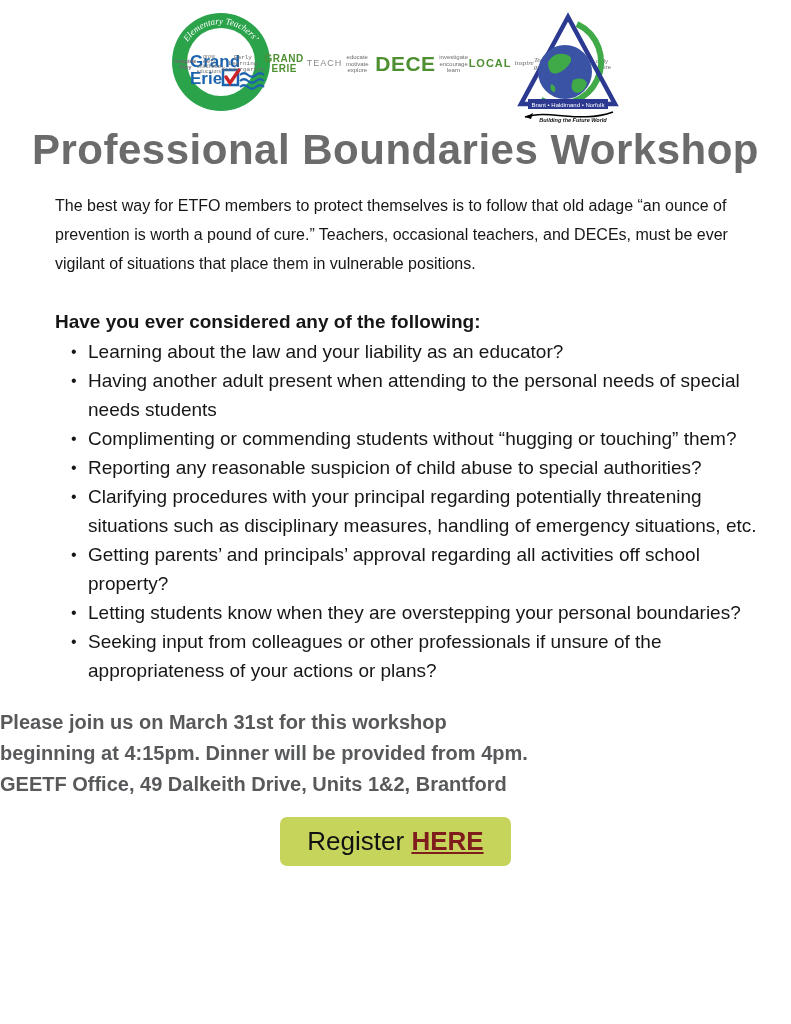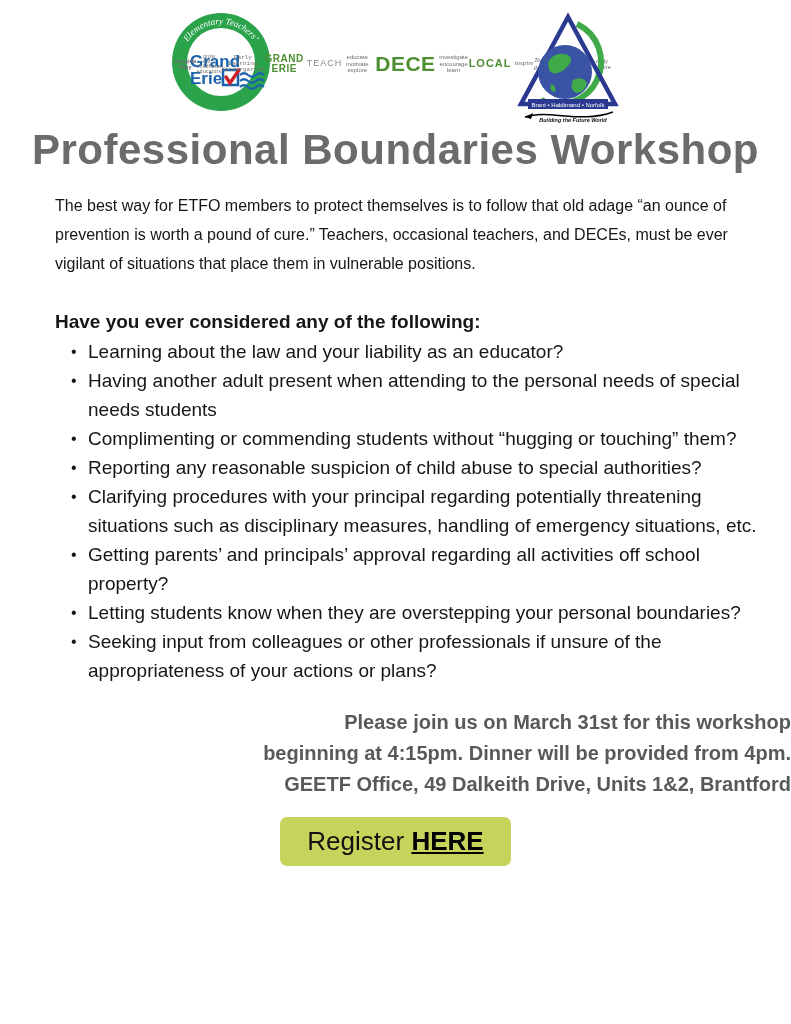--- a/index.html
+++ b/index.html
@@ -35,28 +35,28 @@
   .intro { margin: 17px 24px 0 55px; font-size: 16px; line-height: 29px; color: #161616; }
   .list-heading { margin: 29px 24px 0 55px; font-size: 19px; line-height: 29px; font-weight: bold; color: #161616; }
   ul.considerations { margin: 1px 24px 0 55px; padding-left: 33px; list-style: none; }
   ul.considerations li {
     position: relative; font-size: 19px; line-height: 29px; color: #161616;
   }
   ul.considerations li::before {
     content: "•"; position: absolute; left: -17px; top: 0; font-size: 16px; color: #161616;
   }
   
-  .event { margin-top: 22px; text-align: right; font-size: 20px; line-height: 31px; font-weight: bold; color: #58595b; }
+  .event { margin-top: 22px; text-align: left; font-size: 20px; line-height: 31px; font-weight: bold; color: #58595b; }
   
   .register-wrap { display: flex; justify-content: center; margin-top: 17px; }
   .register-button {
     background: #c6d45c; border: none; border-radius: 7px; padding: 9px 27px;
     font-size: 26px; color: #111111; cursor: pointer; font-family: "Liberation Sans", sans-serif;
   }
-  .register-button a { color: #000000; font-weight: bold; text-decoration: underline; }
+  .register-button a { color: #7f1d1d; font-weight: bold; text-decoration: underline; }
 </style>
 </head>
 <body>
 
 <div class="page">
 
   <div class="header">
 
     <svg class="logo-etfo" viewBox="0 0 100 100">
       <circle cx="50" cy="50" r="49" fill="#2aa34b"></circle>

